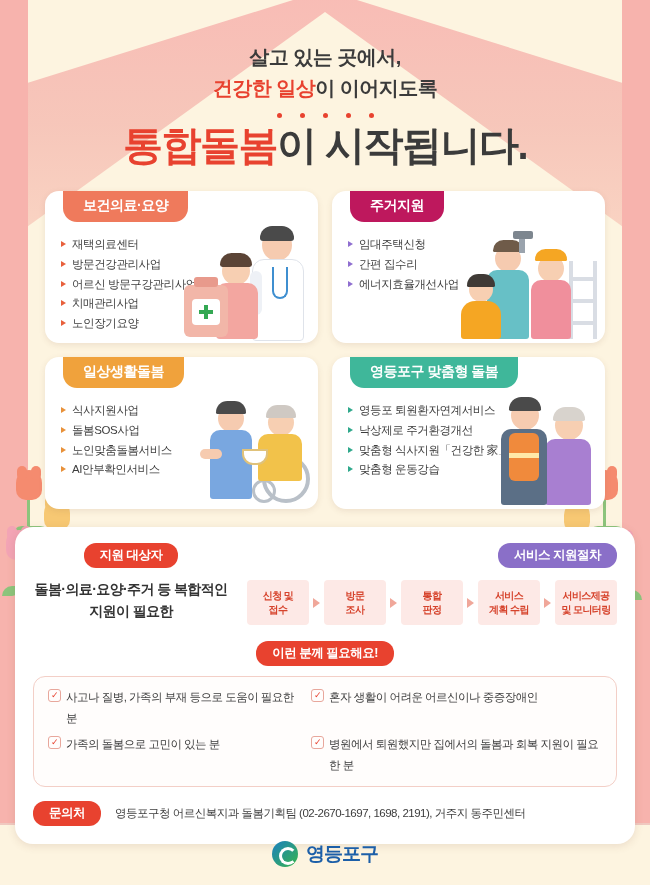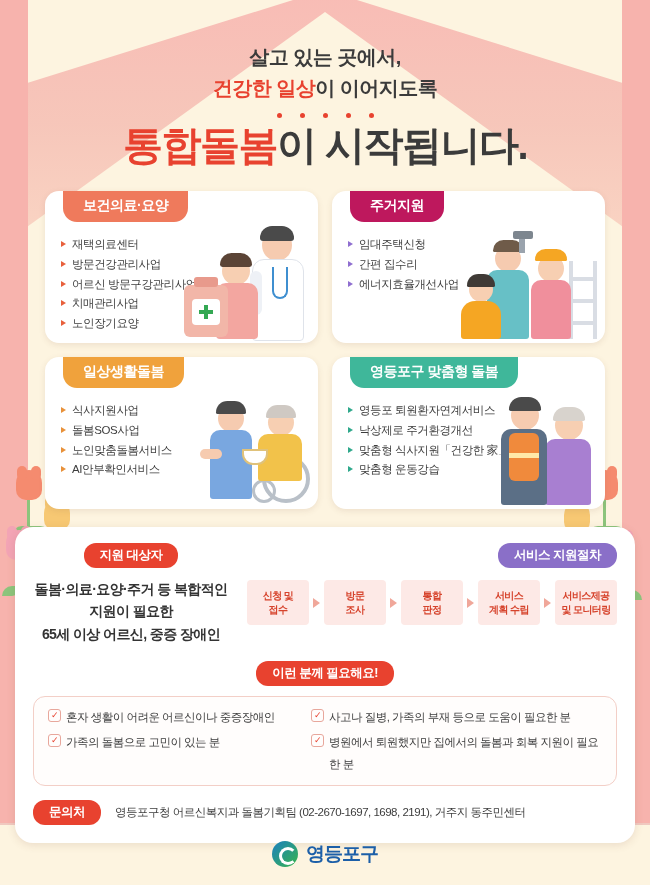--- a/index.html
+++ b/index.html
@@ -320,21 +320,20 @@
   </div>
 </div>
 
 <div class="panel">
 
   <div class="top-row">
     <div class="left-col">
       <div class="pill">지원 대상자</div>
       <div class="target-text">
         <div>돌봄·의료·요양·주거 등 복합적인 지원이 필요한</div>
-        <div>65세 이상 어르신, 중증 장애인</div>
       </div>
     </div>
 
     <div class="right-col">
       <div style="text-align:right;">
         <div class="pill purple">서비스 지원절차</div>
       </div>
       <div class="steps">
         <div class="step" style="white-space:pre-line;">신청 및
 접수</div>
@@ -353,22 +352,22 @@
       </div>
     </div>
   </div>
 
   <div class="need-head">
     <div class="pill red2">이런 분께 필요해요!</div>
   </div>
 
   <div class="need-box">
     <div class="need-grid">
+      <div class="need-item">사고나 질병, 가족의 부재 등으로 도움이 필요한 분</div>
       <div class="need-item">혼자 생활이 어려운 어르신이나 중증장애인</div>
-      <div class="need-item">사고나 질병, 가족의 부재 등으로 도움이 필요한 분</div>
       <div class="need-item">가족의 돌봄으로 고민이 있는 분</div>
       <div class="need-item">병원에서 퇴원했지만 집에서의 돌봄과 회복 지원이 필요한 분</div>
     </div>
   </div>
 
   <div class="contact">
     <div class="pill">문의처</div>
     <div class="ctext">영등포구청 어르신복지과 돌봄기획팀 (02-2670-1697, 1698, 2191), 거주지 동주민센터</div>
   </div>
 </div>

